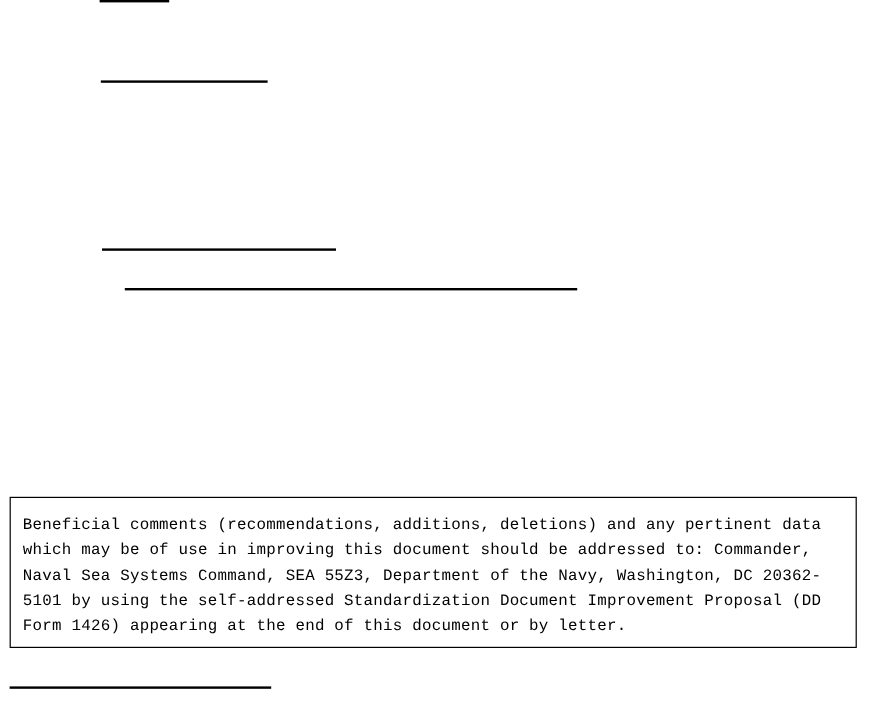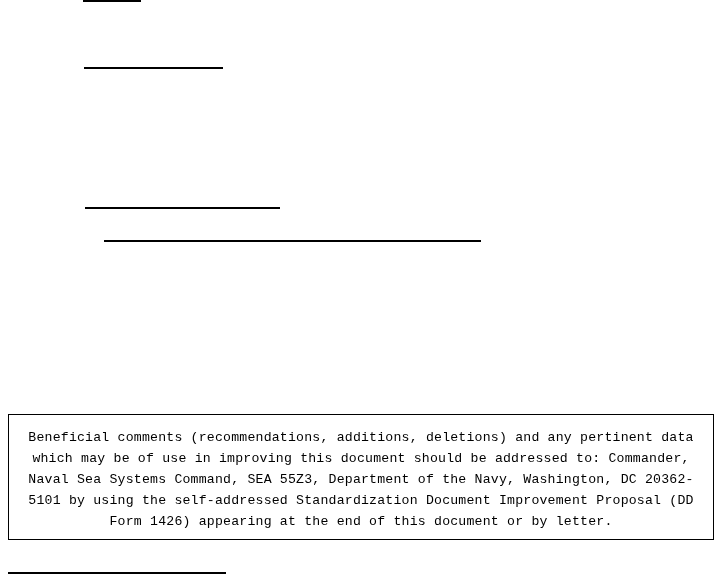--- a/index.html
+++ b/index.html
@@ -34,21 +34,20 @@
     padding: 12px 10px 10px 10px;
   }
   .notice-text {
     font-family: "Liberation Mono", monospace;
     font-size: 13.2px;
     line-height: 21px;
     color: #000000;
     letter-spacing: 0.2px;
     white-space: pre-wrap;
     margin: 0;
-    text-align: center;
   }
 </style>
 </head>
 <body>
 
 <div class="page">
 
   <div class="rule med" style="left:83px; top:0px; width:58px;"></div>
 
   <div class="rule med" style="left:84px; top:67px; width:139px;"></div>

